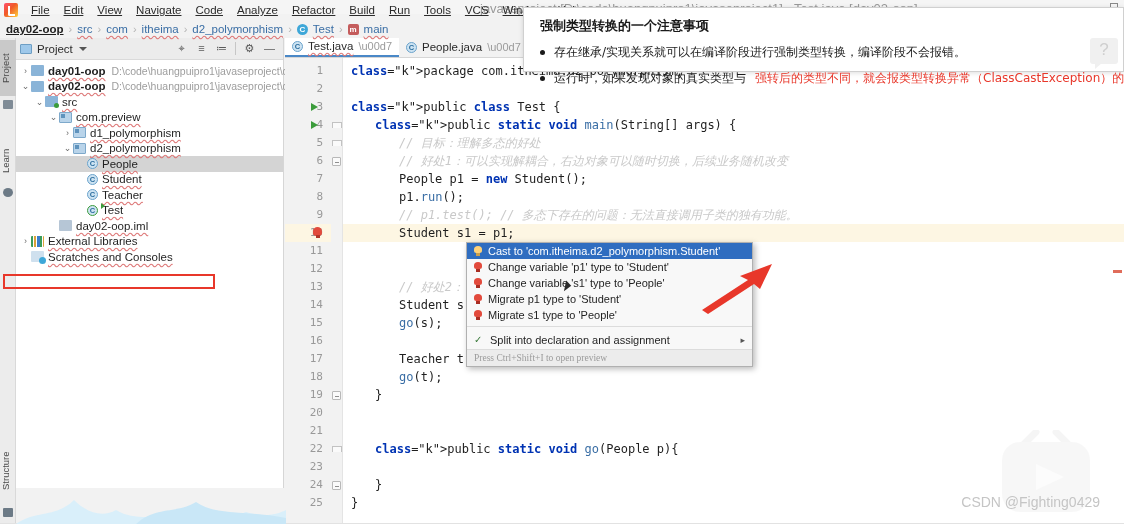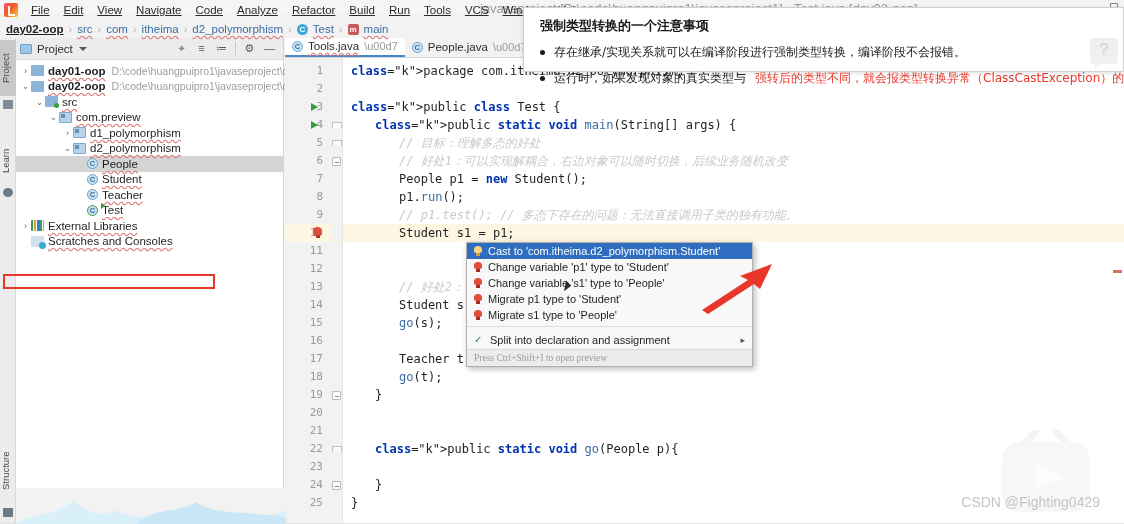--- a/index.html
+++ b/index.html
@@ -421,38 +421,43 @@
         <div class="trow" style="padding-left: 60px;">
           <span class="arrow"></span>
           <span class="ico-class">C</span>
           <span class="tlabel wavy">Teacher</span>
         </div>
         <div class="trow" style="padding-left: 60px;">
           <span class="arrow"></span>
           <span class="ico-class run">C</span>
           <span class="tlabel wavy">Test</span>
         </div>
+        <div class="trow" style="padding-left: 32px;">
+          <span class="arrow"></span>
+          <span class="nodeico ico-iml"></span>
+          <span class="tlabel wavy">day02-oop.iml</span>
+        </div>
         <div class="trow" style="padding-left: 4px;">
           <span class="arrow">›</span>
           <span class="nodeico ico-lib"></span>
           <span class="tlabel wavy">External Libraries</span>
         </div>
         <div class="trow" style="padding-left: 4px;">
           <span class="arrow"></span>
           <span class="nodeico ico-scratch"></span>
           <span class="tlabel wavy">Scratches and Consoles</span>
         </div>
       </div>
   </div>
 
   <div class="editor">
     <div class="tabsbar">
       <div class="etab active">
         <span class="tab-ico">C</span>
-        <span class="wavy">Tools.java</span>
+        <span class="wavy">Test.java</span>
         <span class="x">\u00d7</span>
       </div>
       <div class="etab">
         <span class="tab-ico">C</span>
         <span>People.java</span>
         <span class="x">\u00d7</span>
       </div>
       <div class="etab">
         <span class="tab-ico">C</span>
         <span>Student.java</span>

